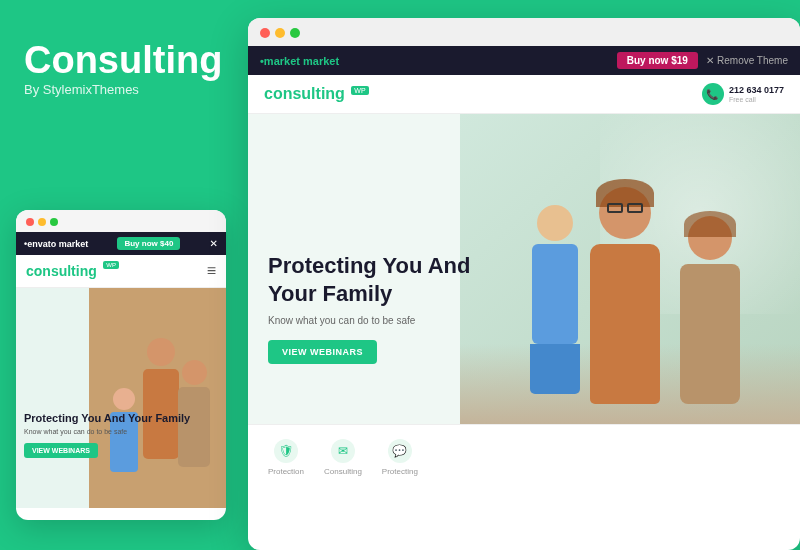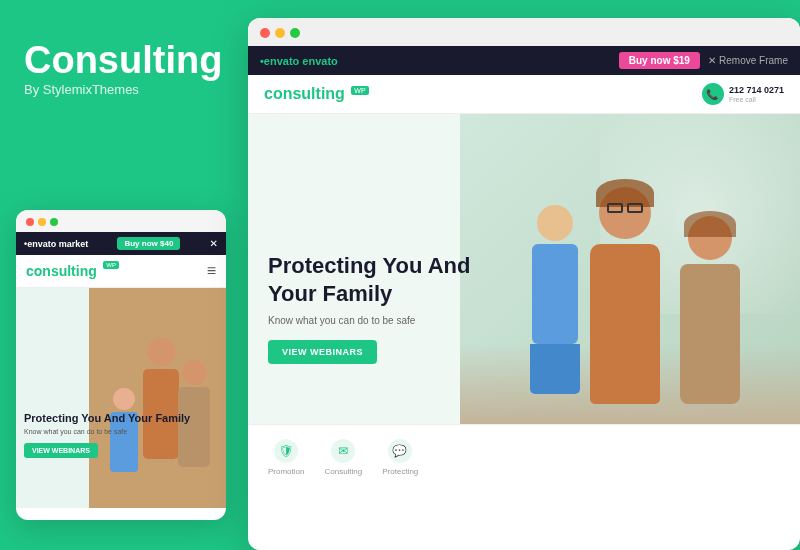--- a/index.html
+++ b/index.html
@@ -209,21 +209,21 @@
       color: #1ec685;
     }
 
     .dp-topbar-right {
       display: flex;
       align-items: center;
       gap: 8px;
     }
 
     .dp-buy-btn {
-      background: #ec4899;
+      background: #be185d;
       color: #fff;
       font-size: 10px;
       padding: 3px 10px;
       border-radius: 3px;
       font-weight: bold;
     }
 
     .dp-remove {
       color: #aaa;
       font-size: 10px;
@@ -448,37 +448,37 @@
 <div class="desktop-preview">
 
   <div class="dp-traffic-lights">
     <div class="dp-dot red"></div>
     <div class="dp-dot yellow"></div>
     <div class="dp-dot green"></div>
   </div>
 
   <div class="dp-topbar">
     <div class="dp-envato">
-      <span style="color:#1ec685;">•</span><span>envato envato</span>
+      <span style="color:#1ec685;">•</span><span>market market</span>
     </div>
     <div class="dp-topbar-right">
       <span class="dp-buy-btn">Buy now $19</span>
-      <span class="dp-remove">✕ Remove Frame</span>
+      <span class="dp-remove">✕ Remove Theme</span>
     </div>
   </div>
 
   <div class="dp-site-header">
     <div>
       <span class="dp-site-logo">consulting</span>
       <span class="dp-wp-badge">WP</span>
     </div>
     <div class="dp-phone-area">
       <div class="dp-phone-icon">📞</div>
       <div>
-        <div class="dp-phone-text">212 714 0271</div>
+        <div class="dp-phone-text">212 634 0177</div>
         <div class="dp-phone-sub">Free call</div>
       </div>
     </div>
   </div>
 
   <div class="dp-hero">
 
     <div class="dp-hero-photo">
       <div style="position:absolute;inset:0;background:linear-gradient(to bottom right,#d0e8dc,#b8d4c0);"></div>
 
@@ -516,21 +516,21 @@
     <div class="dp-hero-content">
       <div class="dp-hero-h1">Protecting You And Your Family</div>
       <div class="dp-hero-p">Know what you can do to be safe</div>
       <div class="dp-hero-cta">VIEW WEBINARS</div>
     </div>
   </div>
 
   <div class="dp-features">
     <div class="dp-feature">
       <div class="dp-feature-icon">🛡</div>
-      <span class="dp-feature-label">Promotion</span>
+      <span class="dp-feature-label">Protection</span>
     </div>
     <div class="dp-feature">
       <div class="dp-feature-icon">✉</div>
       <span class="dp-feature-label">Consulting</span>
     </div>
     <div class="dp-feature">
       <div class="dp-feature-icon">💬</div>
       <span class="dp-feature-label">Protecting</span>
     </div>
   </div>

